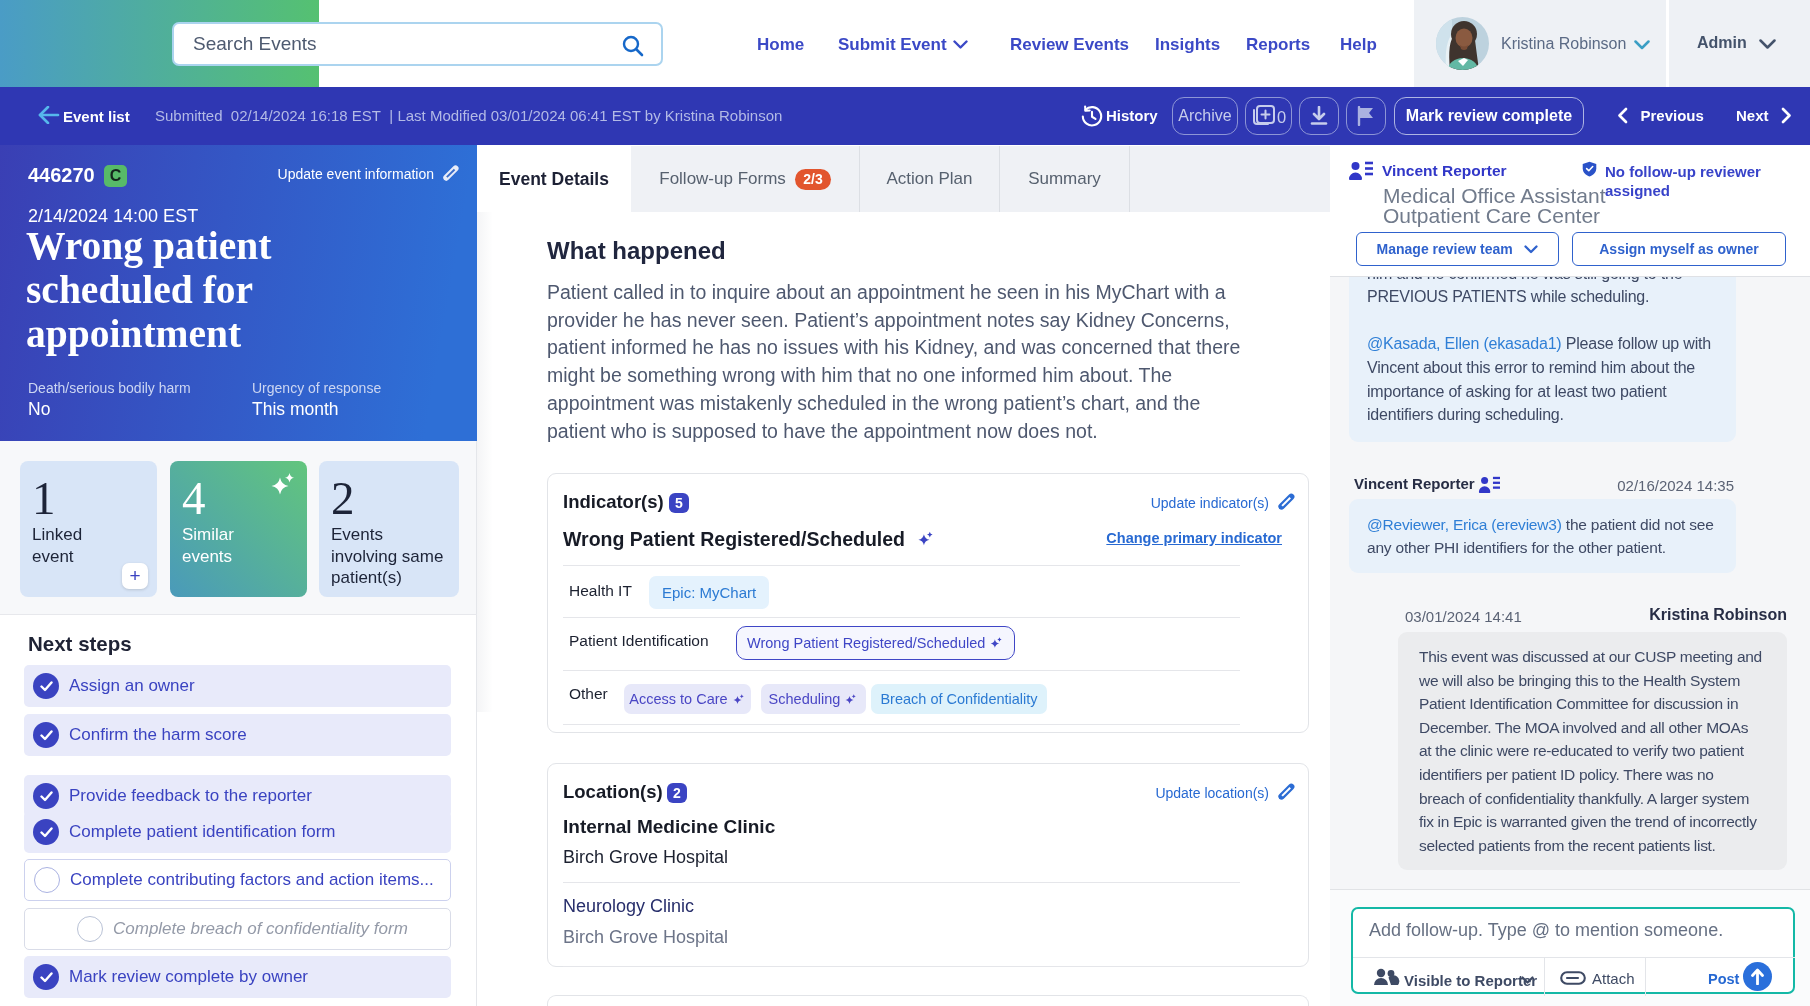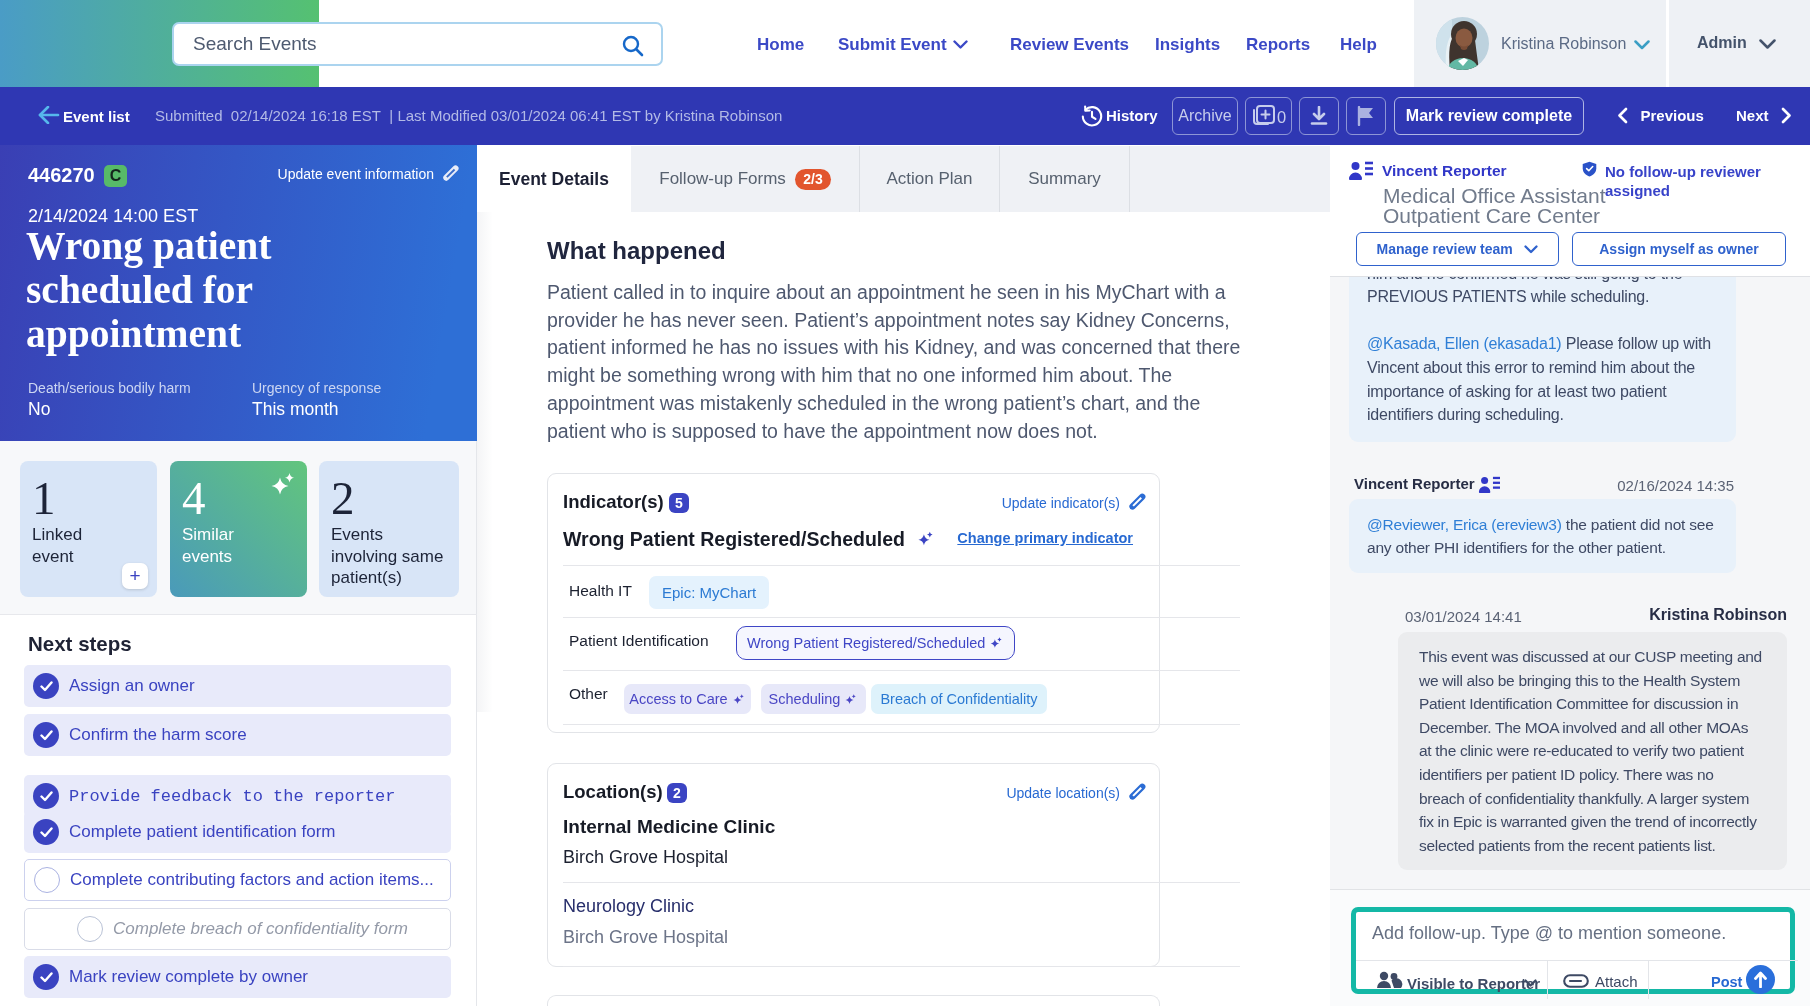--- a/index.html
+++ b/index.html
@@ -9,36 +9,36 @@
 #searchbox { position:absolute; left:172px; top:22px; width:491px; height:44px; background:#fff; border:2px solid #abd4ef; border-radius:7px; }
 #searchbox .ph { position:absolute; left:19px; top:9px; font-size:19px; color:#4e5a70; }
 #searchbox svg { position:absolute; right:16px; top:10px; }
 .navitem { position:absolute; top:35px; font-size:17px; font-weight:bold; color:#3b49c6; white-space:nowrap; }
 #userblock { position:absolute; left:1414px; top:0; width:252px; height:87px; background:#eef1f5; }
 #adminblock { position:absolute; left:1669px; top:0; width:141px; height:87px; background:#eef1f5; }
 #avatar { position:absolute; left:1436px; top:17px; width:53px; height:53px; border-radius:50%; overflow:hidden; }
 #bluebar { position:absolute; left:0; top:87px; width:1810px; height:58px; background:#2f37b3; color:#fff; }
 #bluebar .evlist { position:absolute; left:63px; top:21px; font-size:15px; font-weight:bold; }
 #bluebar .sub { position:absolute; left:155px; top:20px; font-size:15px; color:#b3bae6; }
-.bbtn { position:absolute; top:97px; height:38px; border:1.5px solid #8d95d6; border-radius:6px; color:#c7cdec; display:flex; align-items:center; justify-content:center; font-size:16px; }
+.bbtn { position:absolute; top:97px; height:38px; border:1.5px solid #8d95d6; border-radius:12px; color:#c7cdec; display:flex; align-items:center; justify-content:center; font-size:16px; }
 #sidebar { position:absolute; left:0; top:145px; width:477px; height:861px; background:#fff; border-right:1px solid #e4e6ea; }
 #statband { position:absolute; left:0; top:296px; width:476px; height:173px; background:#f7f8fa; }
 #bluecard { position:absolute; left:0; top:0; width:477px; height:296px; background:linear-gradient(100deg,#3a3fb4 0%,#2e6fd6 90%); color:#fff; }
 .stat { position:absolute; top:316px; height:136px; border-radius:8px; background:#d8e5f7; color:#1d2438; }
 .stat .num { font-size:47px; line-height:48px; margin:13px 0 0 12px; font-family:'Liberation Serif',serif; }
 .stat .lbl { font-size:17px; line-height:21.5px; margin:2px 0 0 12px; }
 #nextsteps-h { position:absolute; left:28px; top:487px; font-size:20.5px; font-weight:bold; color:#1f2335; }
 .nsrow { position:absolute; left:24px; width:427px; height:42px; border-radius:5px; background:#e8eafa; display:flex; align-items:center; font-size:17px; color:#3a43c1; }
 .nsrow .circ { width:26px; height:26px; border-radius:50%; margin:0 10px 0 9px; flex:none; }
 .ck { background:#3a43c1; display:flex; align-items:center; justify-content:center; }
 #tabsrow { position:absolute; left:477px; top:146px; width:853px; height:66px; background:#eff1f5; display:flex; }
 .tab { height:66px; display:flex; align-items:center; justify-content:center; font-size:17px; color:#57616f; border-right:1px solid #dcdfe4; }
 .tab.active { background:#fff; color:#1d2135; font-weight:bold; border-right:none; font-size:17.5px; }
 #content { position:absolute; left:477px; top:212px; width:853px; height:794px; background:#fff; }
-.card { position:absolute; left:70px; width:613px; background:#fff; border:1px solid #e2e4e8; border-radius:9px; }
+.card { position:absolute; left:70px; width:762px; background:#fff; border:1px solid #e2e4e8; border-radius:9px; }
 .rowlbl { position:absolute; font-size:15.5px; color:#1c2130; }
 .divid { position:absolute; left:15px; width:677px; height:1px; background:#e5e6ea; }
 .pill { position:absolute; border-radius:7px; font-size:14.5px; display:flex; align-items:center; justify-content:center; }
 .hdr { position:absolute; left:15px; top:17px; font-size:18.5px; font-weight:bold; color:#171b26; }
 .badge { position:absolute; top:19px; width:20px; height:20px; background:#3b44c3; border-radius:6px; color:#fff; font-size:14px; font-weight:bold; text-align:center; line-height:20px; }
 .updl { position:absolute; top:21px; font-size:14px; color:#2769d2; }
 #rightpanel { position:absolute; left:1330px; top:145px; width:480px; height:861px; background:#f5f6f8; }
 #rp-top { position:absolute; left:0; top:0; width:480px; height:132px; background:#fff; border-bottom:1px solid #dfe1e5; z-index:3; }
 .rbtn { position:absolute; top:87px; height:34px; border:1.5px solid #2f62cd; border-radius:6px; color:#2f62cd; font-weight:bold; font-size:14px; display:flex; align-items:center; justify-content:center; background:#fff; }
 #comments { position:absolute; left:0; top:132px; width:480px; height:612px; overflow:hidden; }
@@ -178,21 +178,21 @@
   <div class="nsrow" style="top:520px;"><span class="circ ck">
         <svg width="13" height="11" viewBox="0 0 13 11">
           <path d="M1.5 5.5 L5 9 L11.5 1.5" fill="none" stroke="#fff" stroke-width="2.4" stroke-linecap="round" stroke-linejoin="round"></path>
         </svg>
       </span>Assign an owner</div>
   <div class="nsrow" style="top:569px;"><span class="circ ck">
         <svg width="13" height="11" viewBox="0 0 13 11">
           <path d="M1.5 5.5 L5 9 L11.5 1.5" fill="none" stroke="#fff" stroke-width="2.4" stroke-linecap="round" stroke-linejoin="round"></path>
         </svg>
       </span>Confirm the harm score</div>
-  <div class="nsrow" style="top:630px;font-family:Liberation Mono, monospace;"><span class="circ ck">
+  <div class="nsrow" style="top:630px;"><span class="circ ck">
         <svg width="13" height="11" viewBox="0 0 13 11">
           <path d="M1.5 5.5 L5 9 L11.5 1.5" fill="none" stroke="#fff" stroke-width="2.4" stroke-linecap="round" stroke-linejoin="round"></path>
         </svg>
       </span>Provide feedback to the reporter</div>
   <div class="nsrow" style="top:666px;"><span class="circ ck">
         <svg width="13" height="11" viewBox="0 0 13 11">
           <path d="M1.5 5.5 L5 9 L11.5 1.5" fill="none" stroke="#fff" stroke-width="2.4" stroke-linecap="round" stroke-linejoin="round"></path>
         </svg>
       </span>Complete patient identification form</div>
   <div class="nsrow" style="top:714px;background:#fff;border:1px solid #ccd1ee;"><span class="circ" style="border:1.5px solid #aab2e2;"></span>Complete contributing factors and action items...</div>
@@ -321,21 +321,21 @@
       Patient Identification Committee for discussion in<br>
       December. The MOA involved and all other MOAs<br>
       at the clinic were re-educated to verify two patient<br>
       identifiers per patient ID policy. There was no<br>
       breach of confidentiality thankfully. A larger system<br>
       fix in Epic is warranted given the trend of incorrectly<br>
       selected patients from the recent patients list.
     </div>
   </div>
   <div id="rp-bottom">
-    <div style="position:absolute;left:21px;top:17px;width:444px;height:87px;background:#fff;border:5px solid #14b8a6;border-radius:7px;">
+    <div style="position:absolute;left:21px;top:17px;width:444px;height:87px;background:#fff;border:2px solid #14b8a6;border-radius:7px;">
       <div style="position:absolute;left:16px;top:11px;font-size:18px;color:#667083;">Add follow-up. Type @ to mention someone.</div>
       <div style="position:absolute;left:0;top:48px;width:442px;height:1px;background:#e3e5e9;"></div>
       <svg style="position:absolute;left:19px;top:58px" width="28" height="20" viewBox="0 0 28 20">
           <circle cx="9" cy="6" r="4.2" fill="#3e4a64"></circle>
           <path d="M2 18 a7 7 0 0 1 14 0 Z" fill="#3e4a64"></path>
           <circle cx="19" cy="6.5" r="3.4" fill="#3e4a64"></circle>
           <path d="M16.5 10.5 a6 6 0 0 1 9.5 7.5 h-7" fill="#3e4a64"></path>
         </svg>
       <div style="position:absolute;left:51px;top:63px;font-size:15px;font-weight:bold;color:#3e4a64;">Visible to Reporter</div>
       <svg style="position:absolute;left:168px;top:67px" width="13" height="9" viewBox="0 0 13 9">

